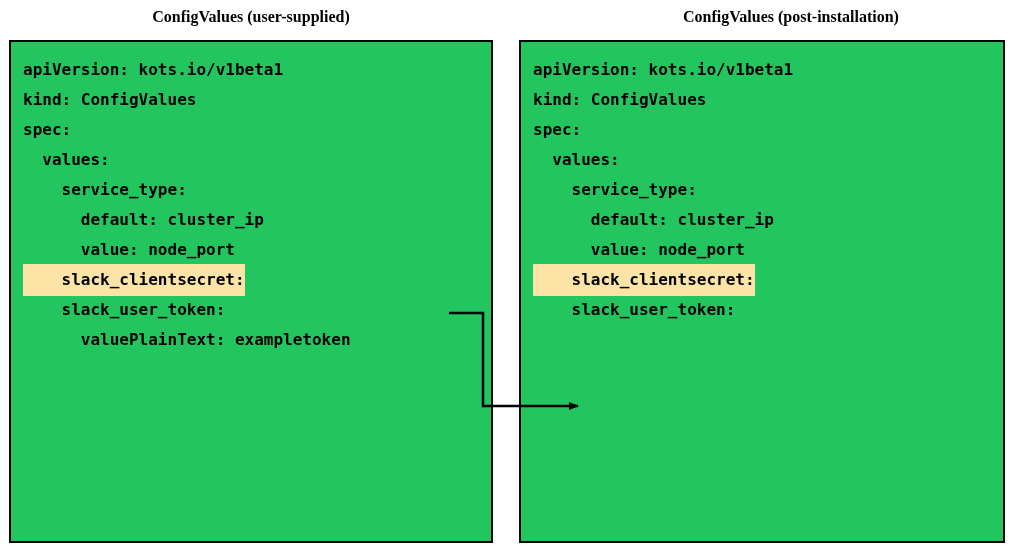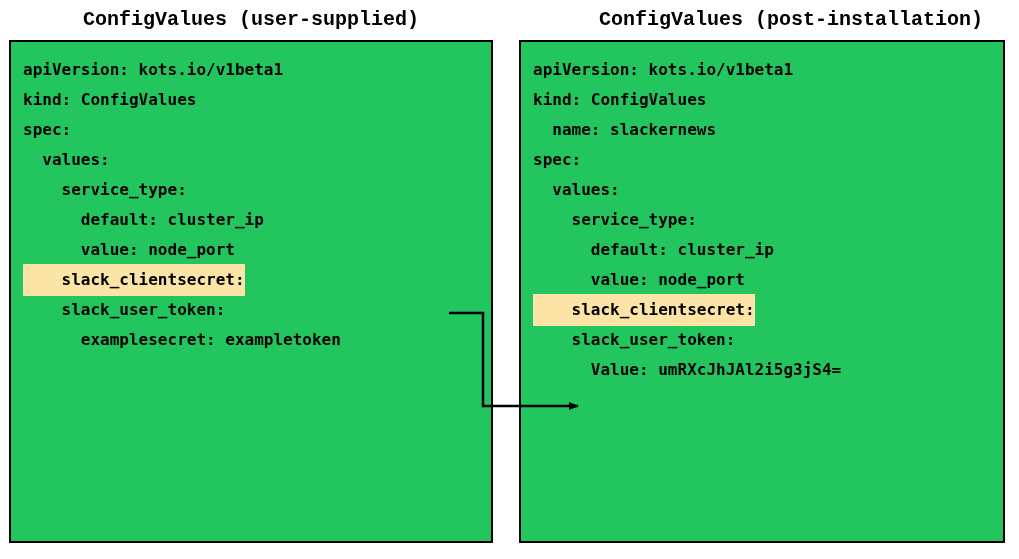--- a/index.html
+++ b/index.html
@@ -20,22 +20,22 @@
     box-sizing: border-box;
     border: 2px solid #000000;
     background: #22c55e;
   }
   #panel-left  { left: 9px;   top: 40px; width: 484px; height: 503px; }
   #panel-right { left: 519px; top: 40px; width: 486px; height: 503px; }
 
   .panel-title {
     position: absolute;
     top: 8px;
-    font-family: Liberation Mono, monospace;
-    font-size: 20px;
+    font-family: Liberation Serif, serif;
+    font-size: 16px;
     font-weight: bold;
     color: #000000;
     letter-spacing: 0px;
     white-space: nowrap;
     text-align: center;
   }
   #title-left  { left: 9px;   width: 484px; }
   #title-right { left: 548px; width: 486px; }
 
   .code-block {
@@ -86,37 +86,35 @@
   <div class="code-block" id="code-left">
       <div class="code-line"><span class="txt">apiVersion: kots.io/v1beta1</span></div>
       <div class="code-line"><span class="txt">kind: ConfigValues</span></div>
       <div class="code-line"><span class="txt">spec:</span></div>
       <div class="code-line"><span class="txt">  values:</span></div>
       <div class="code-line"><span class="txt">    service_type:</span></div>
       <div class="code-line"><span class="txt">      default: cluster_ip</span></div>
       <div class="code-line"><span class="txt">      value: node_port</span></div>
       <div class="code-line hl"><span class="txt">    slack_clientsecret:</span></div>
       <div class="code-line"><span class="txt">    slack_user_token:</span></div>
-      <div class="code-line"><span class="txt">      examplesecret: exampletoken</span></div>
+      <div class="code-line"><span class="txt">      valuePlainText: exampletoken</span></div>
     </div>
 </div>
 
 <div class="panel" id="panel-right">
   <div class="code-block" id="code-right">
       <div class="code-line"><span class="txt">apiVersion: kots.io/v1beta1</span></div>
       <div class="code-line"><span class="txt">kind: ConfigValues</span></div>
-      <div class="code-line"><span class="txt">  name: slackernews</span></div>
       <div class="code-line"><span class="txt">spec:</span></div>
       <div class="code-line"><span class="txt">  values:</span></div>
       <div class="code-line"><span class="txt">    service_type:</span></div>
       <div class="code-line"><span class="txt">      default: cluster_ip</span></div>
       <div class="code-line"><span class="txt">      value: node_port</span></div>
       <div class="code-line hl"><span class="txt">    slack_clientsecret:</span></div>
       <div class="code-line"><span class="txt">    slack_user_token:</span></div>
-      <div class="code-line"><span class="txt">      Value: umRXcJhJAl2i5g3jS4=</span></div>
     </div>
 </div>
 
 <svg id="arrow-connector" viewBox="0 0 1019 559" width="1019" height="559">
   <defs>
     <marker id="arrowhead" markerWidth="10" markerHeight="8" refX="9" refY="4" orient="auto" markerUnits="userSpaceOnUse">
       <path d="M 0 0 L 10 4 L 0 8 z" fill="#000000"></path>
     </marker>
   </defs>
   <polyline points="449,313 483,313 483,406 578,406" fill="none" stroke="#000000" stroke-width="2.5" marker-end="url(#arrowhead)"></polyline>

